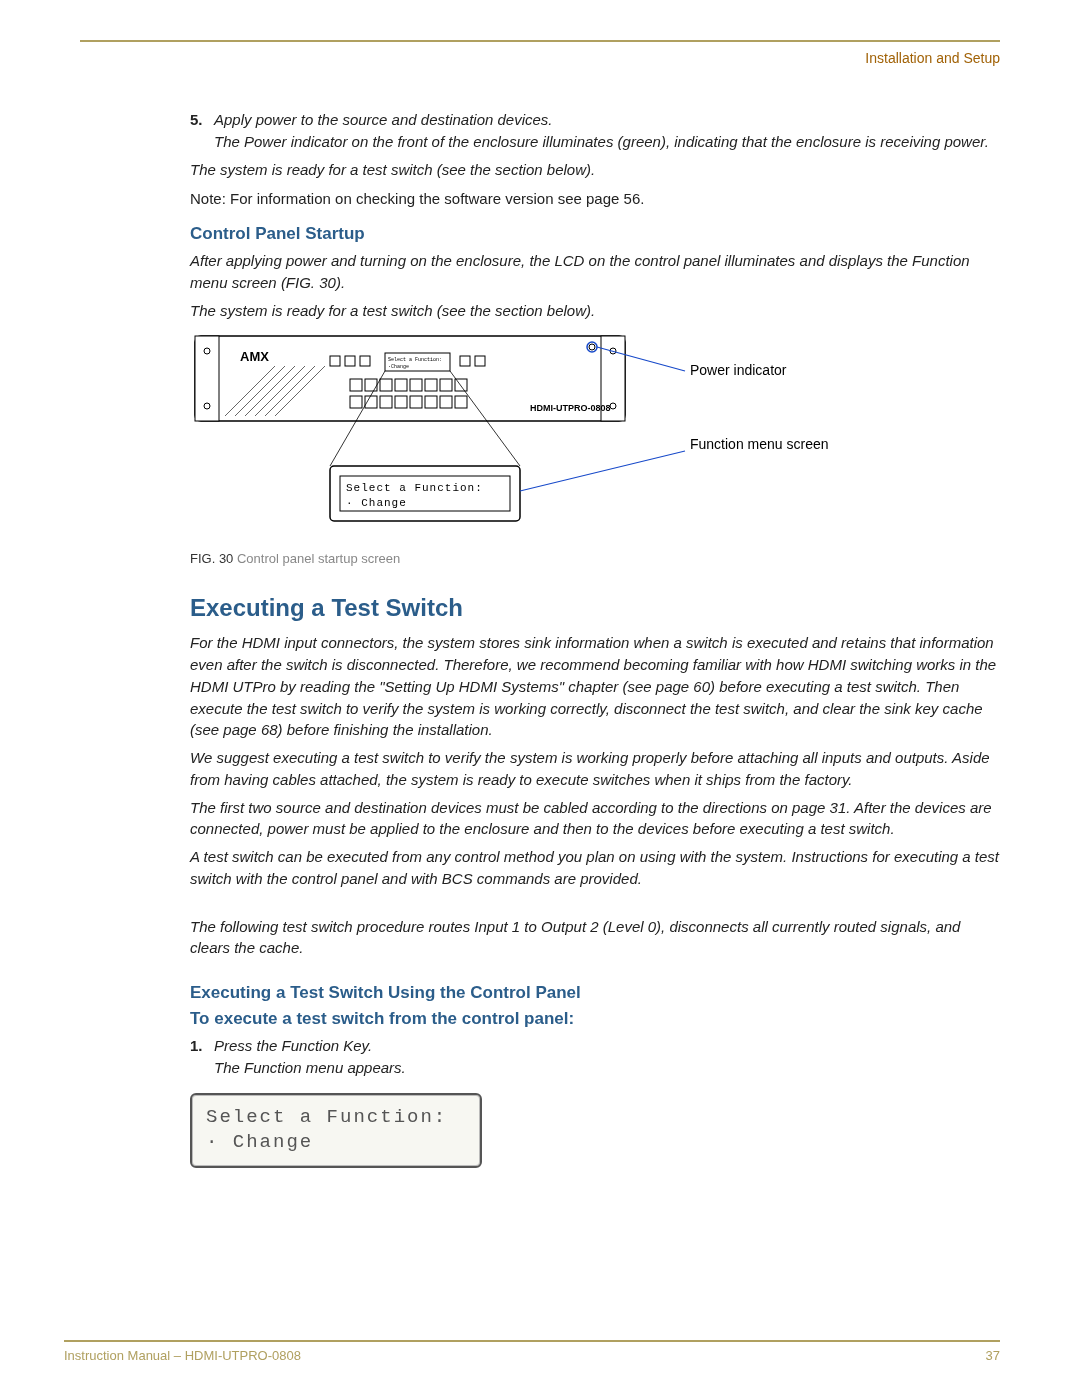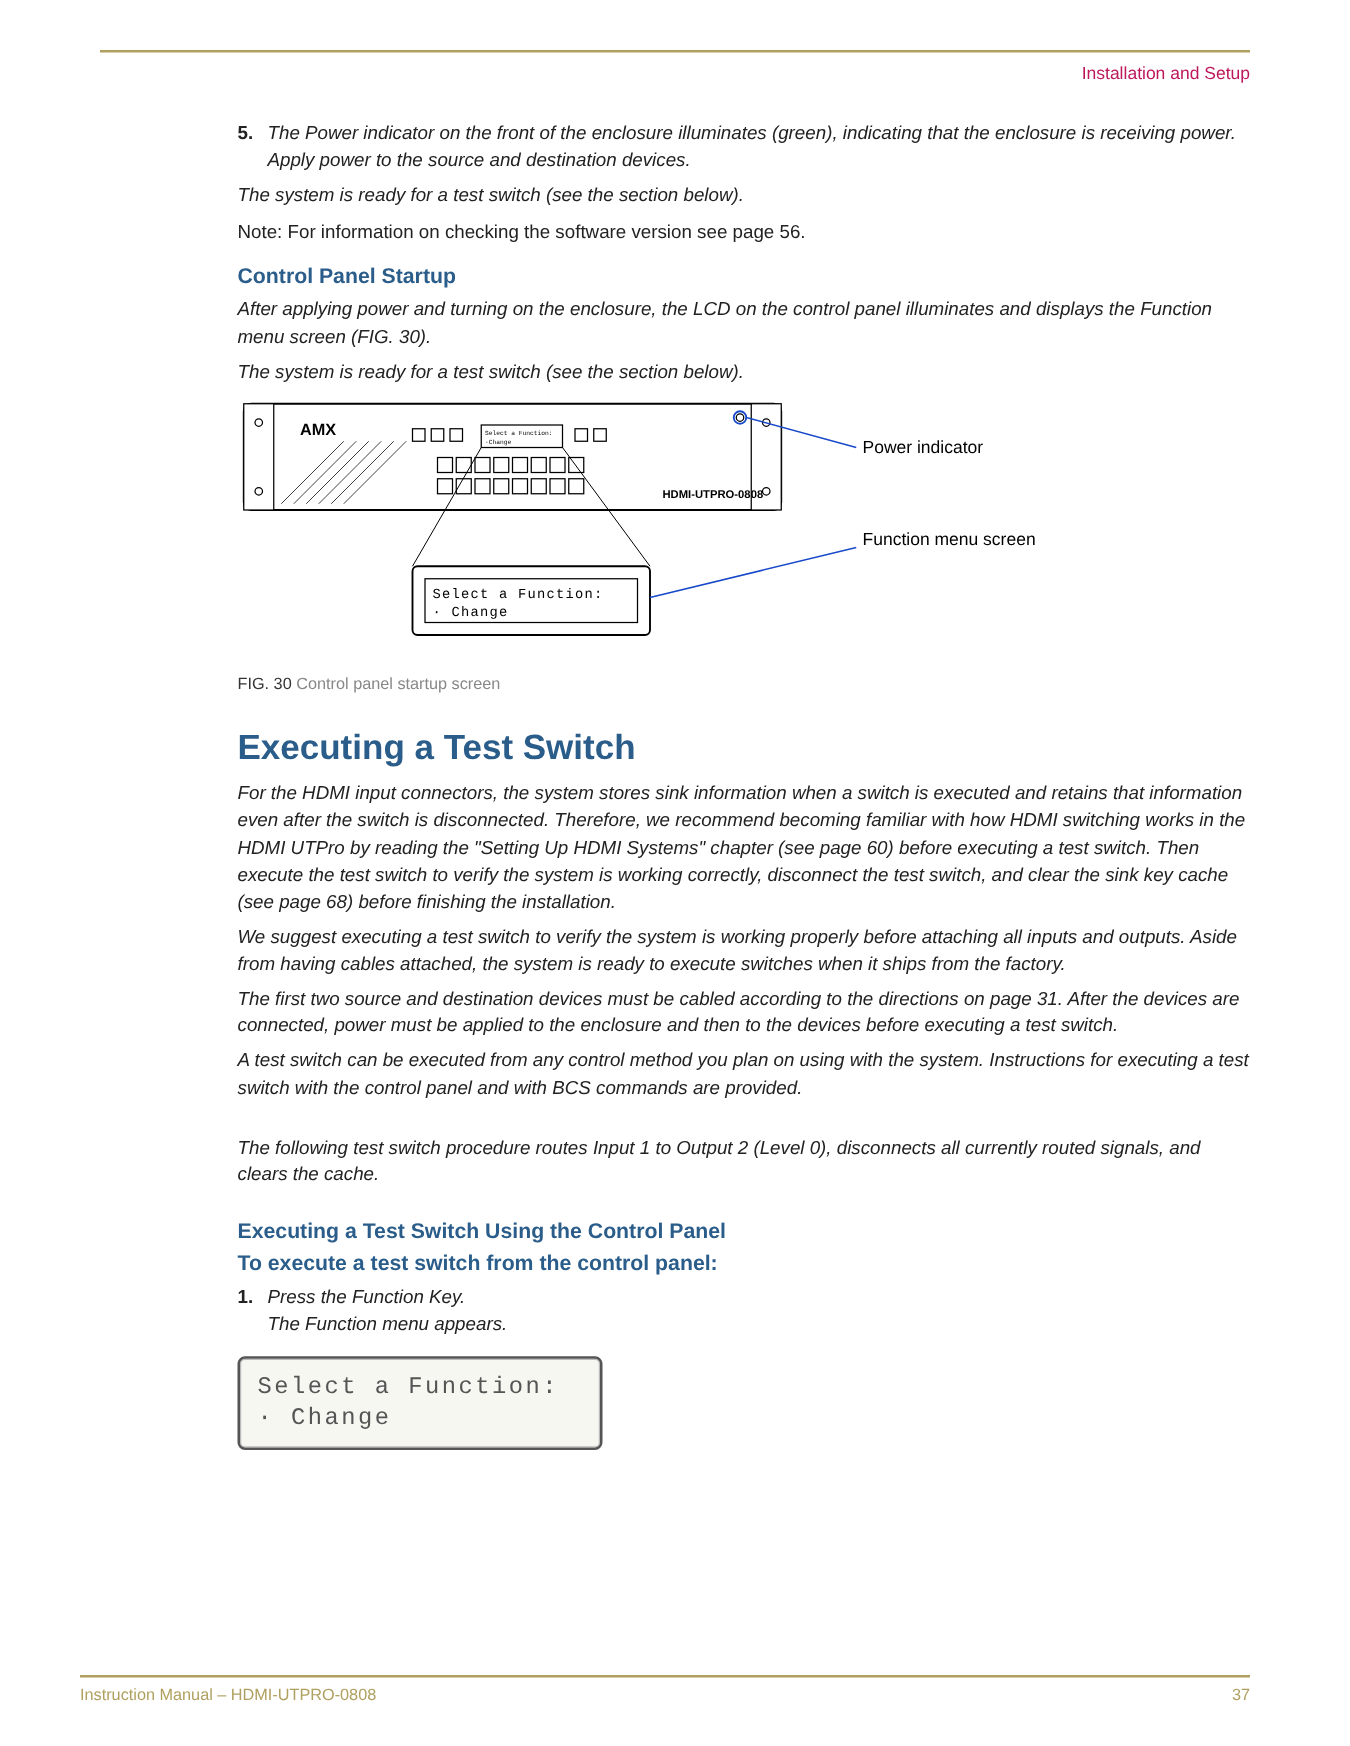--- a/index.html
+++ b/index.html
@@ -16,23 +16,23 @@
     box-sizing: border-box;
     position: relative;
     min-height: 1397px;
   }
   .top-rule {
     border-top: 2px solid #b0a060;
     margin-bottom: 8px;
   }
   .header-right {
     text-align: right;
-    color: #be185d;
+    color: #a16207;
     font-size: 14px;
-    margin-bottom: 30px;
+    margin-bottom: 43px;
   }
   .content {
     margin-left: 110px;
     margin-right: 0px;
   }
   .step-row {
     display: flex;
     font-style: italic;
     font-size: 15px;
     line-height: 1.45;
@@ -64,21 +64,21 @@
   .h2 {
     color: #2b5d8a;
     font-weight: bold;
     font-size: 17px;
     margin-top: 4px;
     margin-bottom: 6px;
   }
   .h1 {
     color: #2b5d8a;
     font-weight: 600;
-    font-size: 28px;
+    font-size: 24px;
     margin-top: 28px;
     margin-bottom: 10px;
   }
   .figure-wrap {
     margin-top: 10px;
     margin-bottom: 4px;
   }
   .fig-svg {
     background: #fff;
   }
@@ -131,22 +131,22 @@
 
 <div class="page">
   <div class="top-rule"></div>
   <div class="header-right">Installation and Setup</div>
 
   <div class="content">
 
     <div class="step-row">
       <div class="step-num">5.</div>
       <div class="step-text">
+        <div>Apply power to the source and destination devices.</div>
         <div>The Power indicator on the front of the enclosure illuminates (green), indicating that the enclosure is receiving power.</div>
-        <div>Apply power to the source and destination devices.</div>
       </div>
     </div>
 
     <div class="body-italic">The system is ready for a test switch (see the section below).</div>
 
     <div class="body-bold">Note: For information on checking the software version see page 56.</div>
 
     <div class="h2">Control Panel Startup</div>
     <div class="body-italic">After applying power and turning on the enclosure, the LCD on the control panel illuminates and displays the Function menu screen (FIG. 30).</div>
     <div class="body-italic">The system is ready for a test switch (see the section below).</div>

